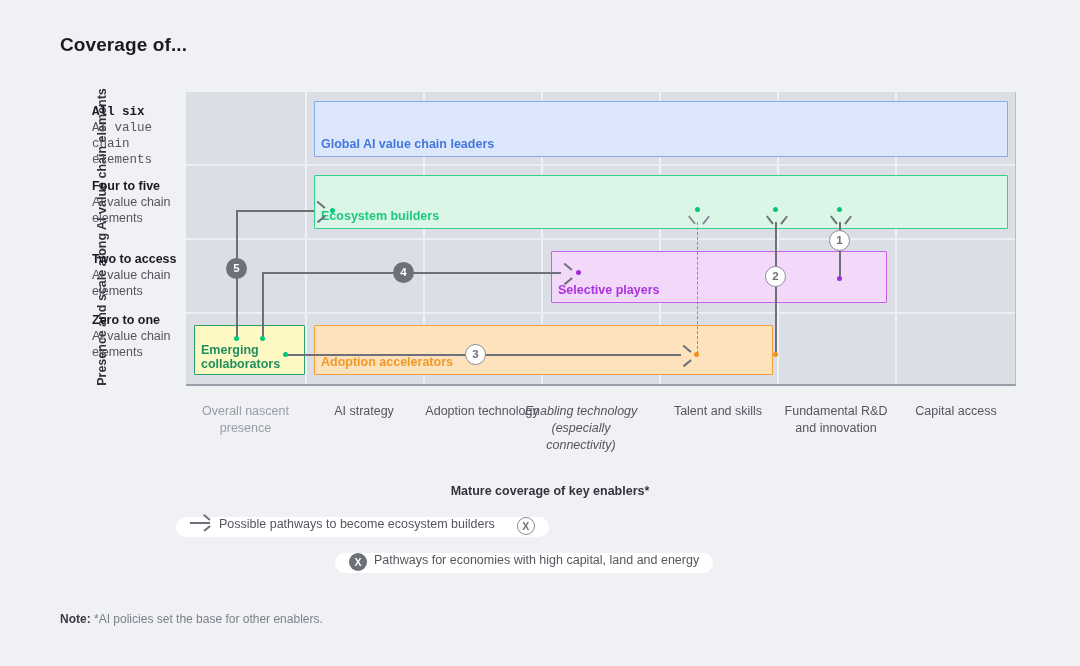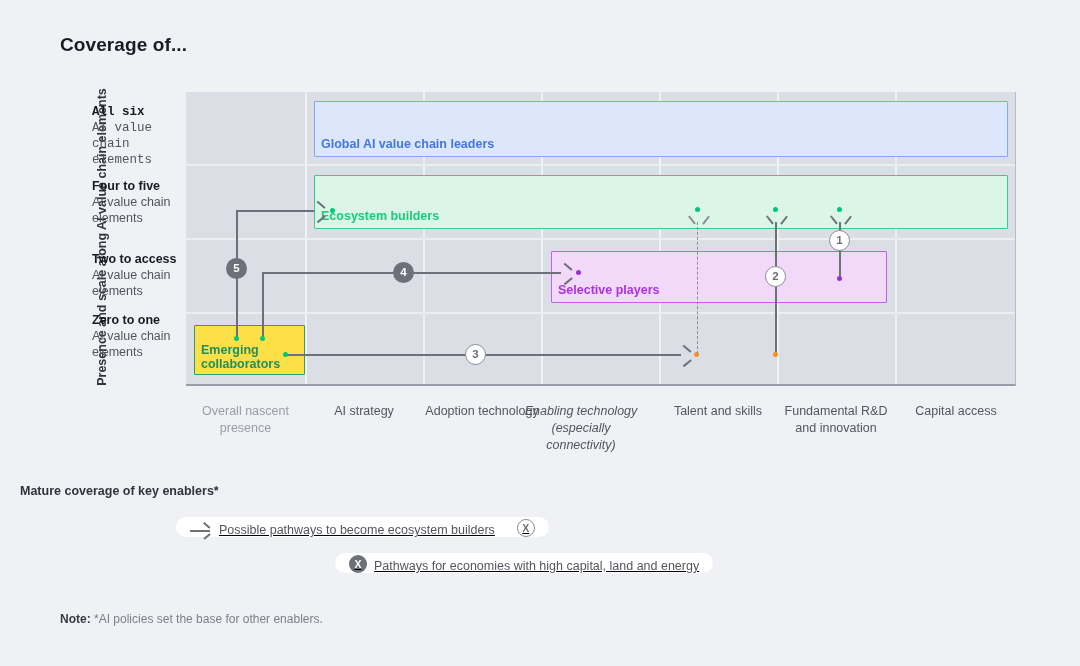--- a/index.html
+++ b/index.html
@@ -75,21 +75,21 @@
   .cat-label.two-line { line-height: 14px; bottom: 3px; }
 
   .box-leaders   { background: #dde7fb; border-color: #86a9ef; }
   .lbl-leaders   { color: #4477dd; margin-top: 18px; }
   .box-eco       { background: #dbf6e7; border-color: #36ce8e; }
   .lbl-eco       { color: #1dc97f; }
   .box-sel       { background: #f2d9fa; border-color: #c660ea; }
   .lbl-sel       { color: #aa33dd; }
   .box-adopt     { background: #fde2bb; border-color: #f0a13c; }
   .lbl-adopt     { color: #f0992a; }
-  .box-emerg     { background: #fde047; border-color: #2f9e6e; }
+  .box-emerg     { background: #fef9c3; border-color: #2f9e6e; }
   .lbl-emerg     { color: #1f8f60; }
 
   
   .conn-h, .conn-v {
     position: absolute; background: #6e7079;
   }
   .conn-h { height: 1.6px; }
   .conn-v { width: 1.6px; }
   .conn-dash-v {
     position: absolute; width: 0; height: 0;
@@ -143,29 +143,29 @@
   
   .x-label {
     position: absolute; top: 403px;
     font-size: 12.5px; line-height: 17px; color: #55555f;
     text-align: center;
   }
   .x-label.muted { color: #9a9ca6; }
 
   .x-axis-title {
     position: absolute; left: 0; top: 484px; width: 1080px;
-    text-align: left;
+    text-align: center;
     font-size: 12.5px; font-weight: bold; color: #33333d; padding-left: 20px;
   }
 
   
   .legend-row {
-    position: absolute; display: flex; align-items: flex-end;
+    position: absolute; display: flex; align-items: flex-start;
     background: #ffffff; border-radius: 16px;
-    height: 20px; padding: 0 14px; gap: 7px; text-decoration: underline;
+    height: 20px; padding: 0 14px; gap: 7px;
   }
   .legend-row1 { left: 176px; top: 517px; }
   .legend-row2 { left: 335px; top: 553px; }
   .legend-text { font-size: 12.5px; color: #55555f; white-space: nowrap; }
   .legend-arrow {
     position: relative; width: 22px; height: 12px; display: inline-block;
   }
   .legend-arrow i {
     position: absolute; left: 0; top: 5px; width: 20px; height: 1.6px; background: #6e7079;
   }
@@ -240,20 +240,23 @@
     </div>
 
     <div class="cat-box box-eco" style="left:128px; top:83px; width:694px; height:54px;">
       <span class="cat-label lbl-eco">Ecosystem builders</span>
     </div>
 
     <div class="cat-box box-sel" style="left:365px; top:159px; width:336px; height:52px;">
       <span class="cat-label lbl-sel">Selective players</span>
     </div>
 
+    <div class="cat-box box-adopt" style="left:128px; top:233px; width:459px; height:50px;">
+      <span class="cat-label lbl-adopt">Adoption accelerators</span>
+    </div>
 
     <div class="cat-box box-emerg" style="left:8px; top:233px; width:111px; height:50px;">
       <span class="cat-label two-line lbl-emerg">
         <span>Emerging</span><br>
         <span>collaborators</span>
       </span>
     </div>
 
     <div class="conn-v" style="left:50px; top:118px; height:129px;"></div>
     <div class="conn-h" style="left:50px; top:118px; width:78px;"></div>

